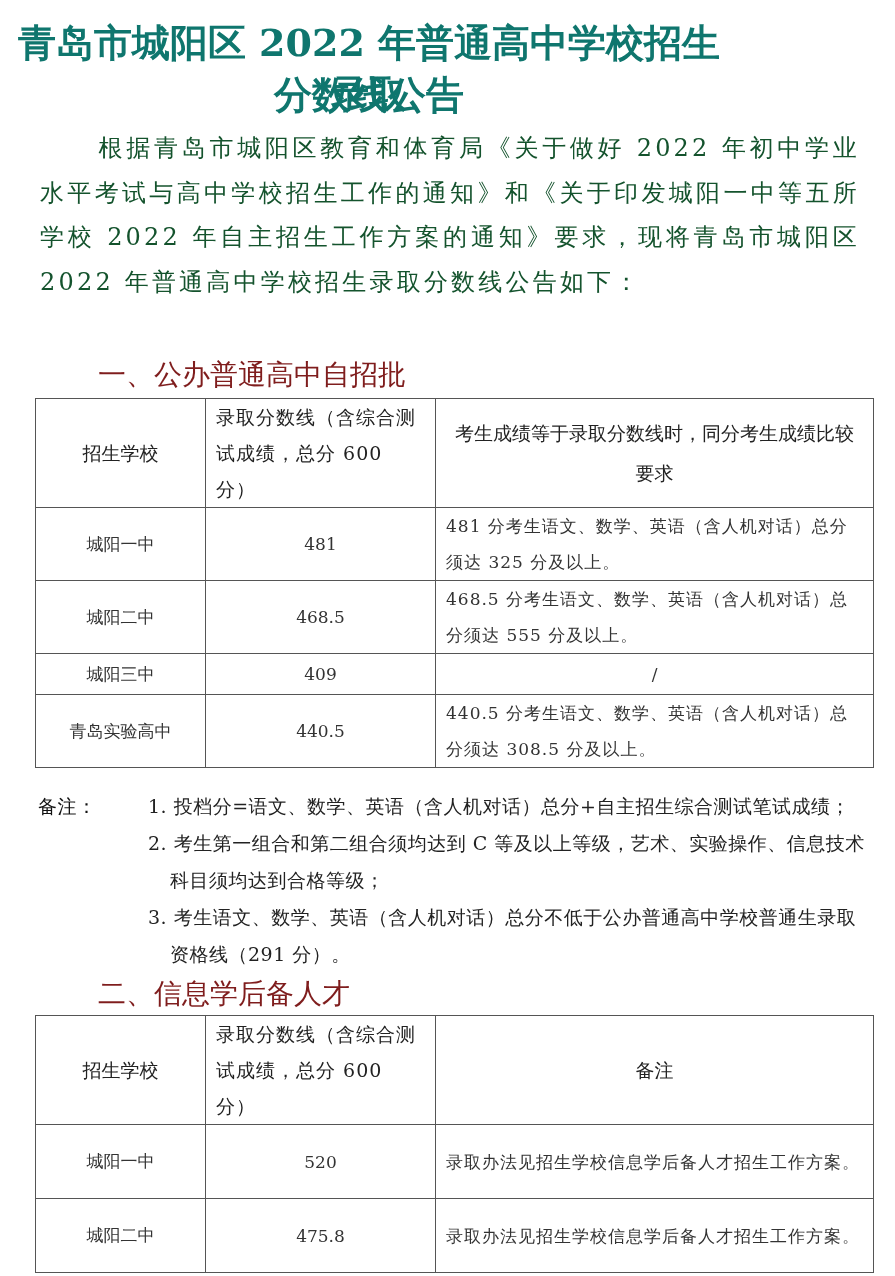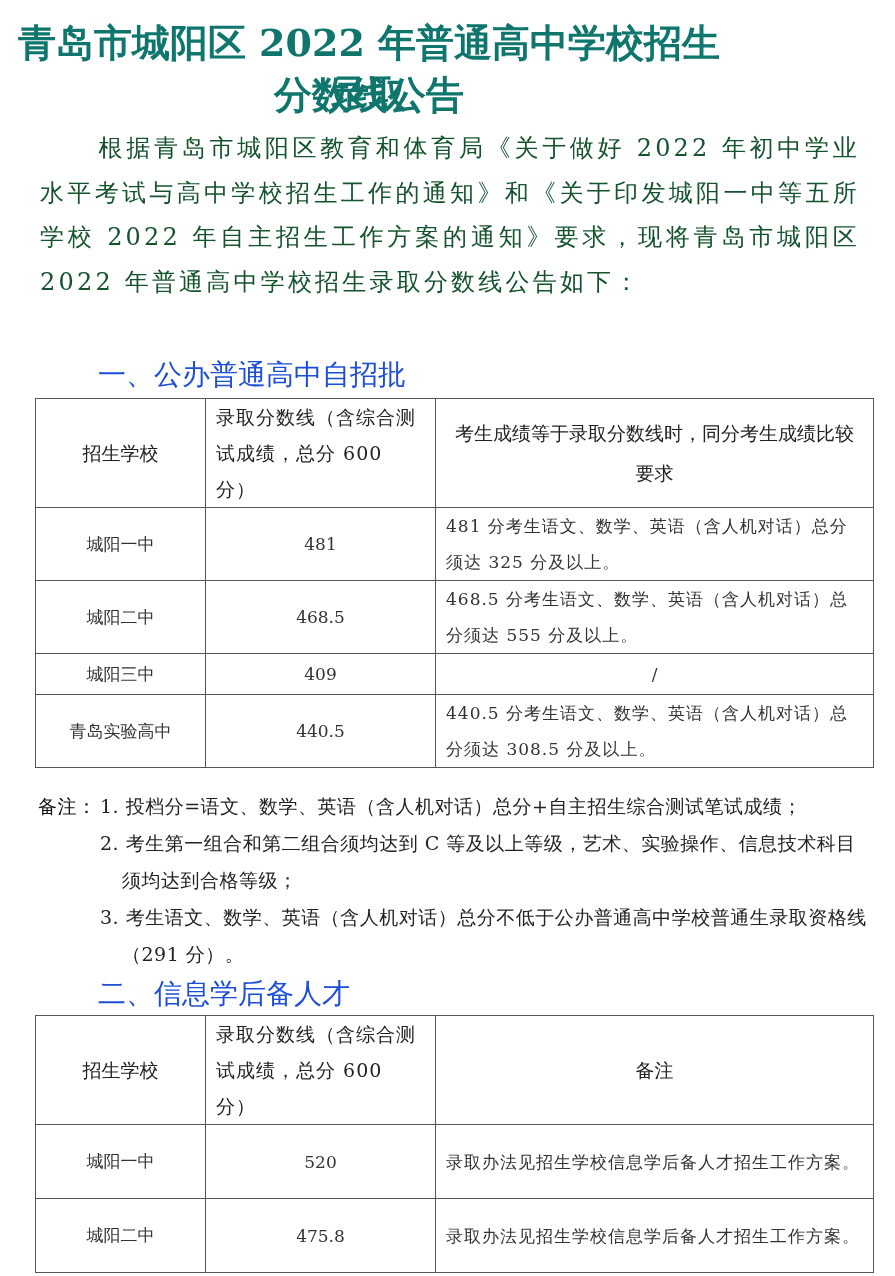--- a/index.html
+++ b/index.html
@@ -15,21 +15,21 @@
   .t1 { top: 18px; }
   .t2 { top: 70px; }
   .para {
     position: absolute; left: 40px; width: 820px; top: 126px;
     font-size: 24px; line-height: 44.5px; letter-spacing: 3.2px; color: #14532d;
     text-align: justify;
   }
   .para .indent { display: inline-block; width: 58px; }
   .section {
     position: absolute; font-family: "DejaVu Sans", "Liberation Sans", sans-serif;
-    font-size: 28px; color: #1d4ed8; font-weight: normal; text-align: right;
+    font-size: 28px; color: #7f1d1d; font-weight: normal; text-align: right;
   }
   .s1 { left: 98px; top: 356px; }
   .s2 { left: 98px; top: 975px; }
   table.grid {
     position: absolute; border-collapse: collapse; left: 35px; width: 838px;
     font-size: 17px; color: #333; table-layout: fixed;
   }
   table.grid td, table.grid th {
     border: 1.5px solid #555; padding: 0 10px; vertical-align: middle;
     font-weight: normal;
@@ -38,21 +38,21 @@
   table.grid .c { text-align: center; }
   table.grid .l { text-align: left; line-height: 36px; letter-spacing: 1px; }
   .tb1 { top: 398px; }
   .tb2 { top: 1015px; }
   .notes {
     position: absolute; left: 38px; top: 788px; width: 830px;
     font-size: 19px; line-height: 37px; color: #222; letter-spacing: 0.5px;
   }
   .notes .row { display: flex; }
   .notes .lbl { width: 62px; flex: none; font-weight: normal; color:#111; }
-  .notes .items { flex: 1; }
+  .notes .items { flex: 1; margin-left: 48px; }
   .notes .item { padding-left: 22px; text-indent: -22px; }
 </style>
 </head>
 <body>
 
 <div class="title t1">青岛市城阳区 2022 年普通高中学校招生录取</div>
 <div class="title t2">分数线公告</div>
 
 <div class="para"><span class="indent"></span><span>根据青岛市城阳区教育和体育局《关于做好 2022 年初中学业水平考试与高中学校招生工作的通知》和《关于印发城阳一中等五所学校 2022 年自主招生工作方案的通知》要求，现将青岛市城阳区 2022 年普通高中学校招生录取分数线公告如下：</span></div>
 

